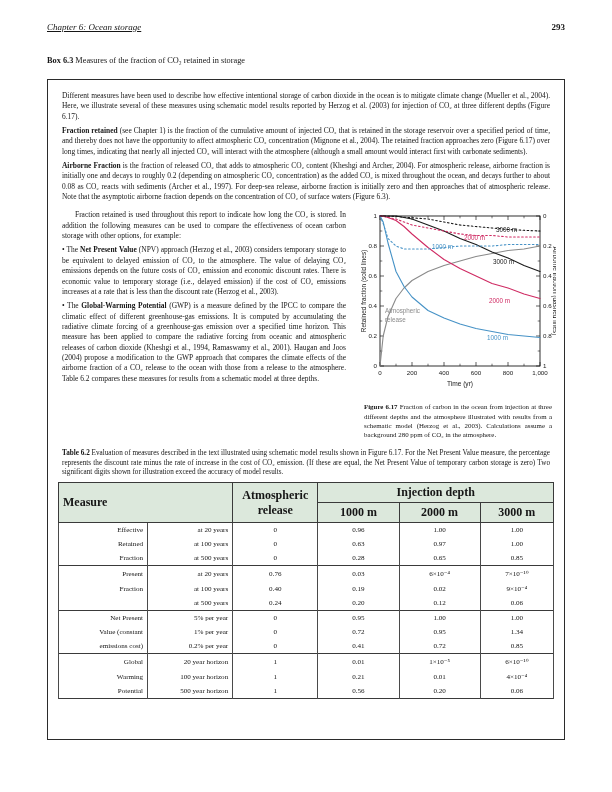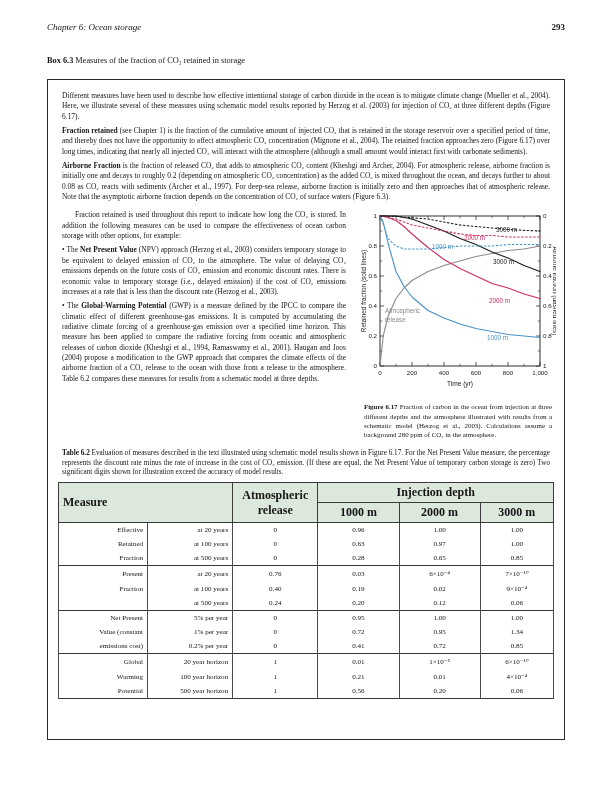--- a/index.html
+++ b/index.html
@@ -1,19 +1,19 @@
 <!DOCTYPE html>
 <html><head>
 <meta charset="utf-8">
 <style>
   html,body{margin:0;padding:0;background:#e8e8e8;}
   .page{position:relative;width:612px;height:792px;background:#ffffff;margin:0 auto;
         font-family:"Liberation Serif","DejaVu Serif",serif;color:#161616;overflow:hidden;}
   .pg-header{position:absolute;top:22px;left:47px;right:47px;display:flex;justify-content:space-between;font-size:9px;}
-  .chapter{font-style:italic;}
+  .chapter{font-style:italic;text-decoration:underline;}
   .pagenum{font-weight:bold;}
   .box-title{position:absolute;top:56px;left:47px;font-size:8.3px;}
   .content-box{position:absolute;top:79px;left:47px;width:518px;height:661px;box-sizing:border-box;
                border:1px solid #2b2b2b;padding:7px 10px 5px 10px;background:#fff;}
   .content-box p{margin:4px;font-size:7.45px;line-height:10.35px;text-align:justify;}
   .two-col{display:flex;gap:10px;margin-top:0;}
   .col-left{width:292px;flex:none;}
   .col-right{width:196px;flex:none;}
   .indent{text-indent:13px;}
   .fig-caption{font-size:6.9px !important;line-height:9.35px !important;margin-top:3px !important;}

